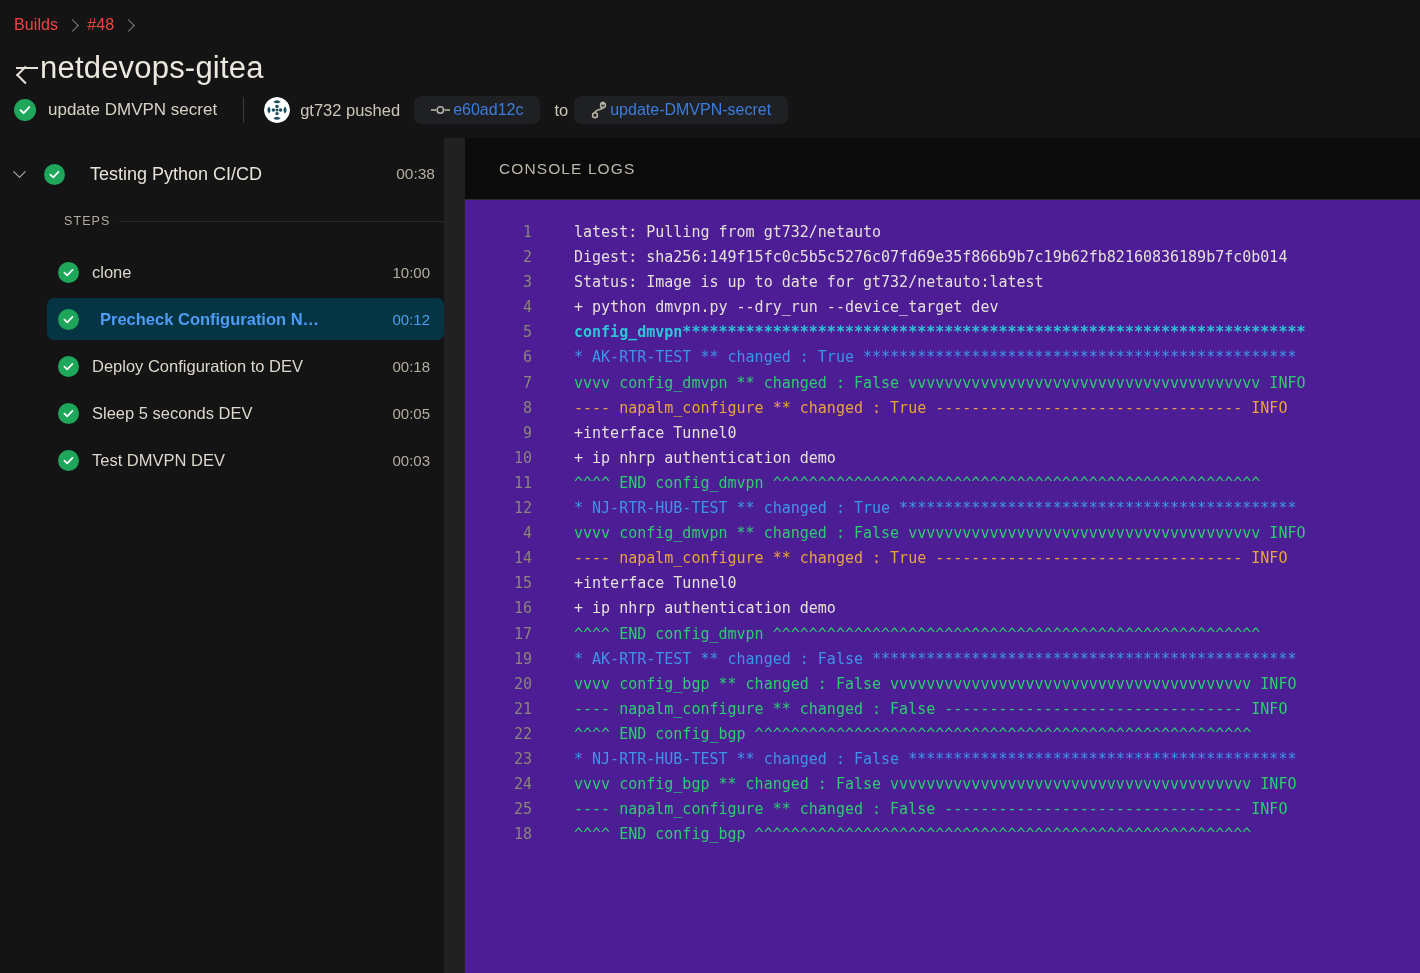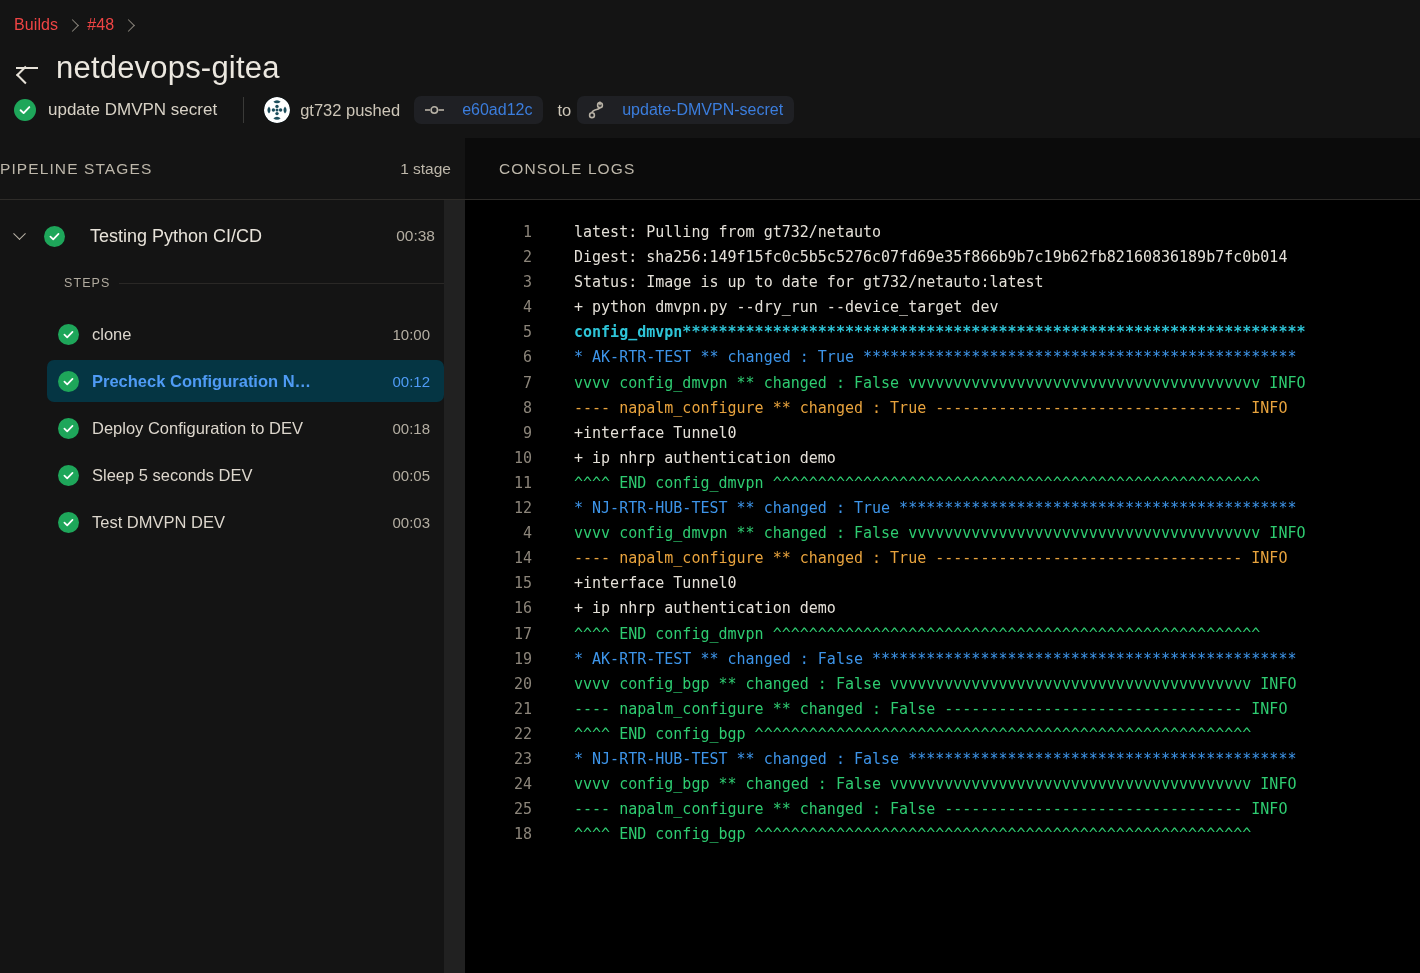--- a/index.html
+++ b/index.html
@@ -22,21 +22,21 @@
     font-size: 16px; color: #c9c2b4; letter-spacing: .1px;
   }
   .breadcrumb .crumb { color: #ef4444; }
   .breadcrumb .sep {
     color: #7e7a72; font-size: 15px; line-height: 1;
     display: inline-flex; align-items: center;
   }
   .chev-r { width: 9px; height: 9px; border-right: 1.7px solid #8a857c; border-top: 1.7px solid #8a857c; transform: rotate(45deg); display: inline-block; }
 
   .titlerow {
-    display: flex; align-items: center; gap: 16px;
+    display: flex; align-items: center; gap: 0;
     padding: 10px 14px 6px 14px;
   }
   .backarrow {
     width: 26px; height: 26px; position: relative; flex: 0 0 auto; cursor: pointer;
   }
   .backarrow::before {
     content: ""; position: absolute; left: 2px; top: 12px;
     width: 22px; height: 2px; background: #e6e1d8;
   }
   .backarrow::after {
@@ -66,23 +66,23 @@
 
   .avatar {
     width: 26px; height: 26px; border-radius: 50%;
     background: #0f2b33; flex: 0 0 auto;
     display: inline-flex; align-items: center; justify-content: center;
     overflow: hidden;
   }
   .pusher { margin-left: 10px; color: #cdc6b8; }
 
   .pill {
-    display: inline-flex; align-items: center; gap: 18px;
+    display: inline-flex; align-items: center; gap: 3px;
     background: #1f2024; border-radius: 7px;
-    padding: 5px 11px; margin-left: 14px;
+    padding: 5px 17px; margin-left: 14px;
     cursor: pointer;
   }
   .pill .lnk { color: #3b7ddd; font-size: 16px; }
   .to-word { margin: 0 0 0 14px; color: #cdc6b8; }
   .pill.branch { margin-left: 6px; }
 
   
   .body { flex: 1 1 auto; display: flex; min-height: 0; }
 
   
@@ -129,38 +129,38 @@
   .steps-label { font-size: 12.5px; letter-spacing: 1.1px; color: #b0aa9e; }
   .steps-rule { flex: 1 1 auto; height: 1px; background: #2a2826; }
 
   .steplist { padding: 8px 0 0 0; }
   .step-row {
     display: flex; align-items: center;
     height: 42px; margin: 5px 21px 5px 47px;
     padding: 0 14px 0 11px; border-radius: 7px;
     cursor: pointer;
   }
-  .step-row.active { background: #053543; }
+  .step-row.active { background: #053543; gap: 8px; }
   .step-dot { width: 21px; height: 21px; border-radius: 50%; background: #1ea65a;
     display: inline-flex; align-items: center; justify-content: center; flex: 0 0 auto; }
   .step-name { margin-left: 13px; font-size: 16.5px; color: #ddd7cd; flex: 1 1 auto;
     white-space: nowrap; overflow: hidden; text-overflow: ellipsis; }
   .step-time { font-size: 15px; color: #b4aea2; }
   .step-row.active .step-name { color: #4f9bf5; font-weight: bold; }
   .step-row.active .step-time { color: #4f9bf5; }
 
   .sb-scroll {
     position: absolute; right: 0; top: 0; bottom: 0; width: 21px;
     background: #212121;
   }
 
   
   .console {
     flex: 1 1 auto; min-width: 0;
-    background: #000000;
+    background: #4c1d95;
     display: flex; flex-direction: column;
   }
   .console .panel-head { border-bottom: 1px solid #2e2c29; padding-left: 34px; background: #0b0b0b; }
 
   .logwrap {
     flex: 1 1 auto; overflow: hidden;
     padding: 20px 0 0 0;
     font-family: "DejaVu Sans Mono", "Liberation Mono", monospace;
     font-size: 15px; line-height: 25.1px;
   }
@@ -247,24 +247,20 @@
           <path d="M9.8 2.6 L12 1.2 L12 4.2" fill="none" stroke="#b8b2a6" stroke-width="1.6" stroke-linejoin="round"></path>
         </svg>
         <span class="lnk">update-DMVPN-secret</span>
       </span>
     </div>
   </div>
 
   <div class="body">
 
     <div class="sidebar">
-      <div class="panel-head">
-        <span class="ptitle">PIPELINE STAGES</span>
-        <span class="pcount">1 stage</span>
-      </div>
 
       <div class="stages">
 
         <div class="stage-row">
           <span class="caret">
               <i class="chev-d"></i>
             </span>
           <span class="dot">
             <svg width="13" height="13" viewBox="0 0 13 13">
                 <path d="M2.4 6.7 L5.2 9.4 L10.5 3.8" fill="none" stroke="#ffffff" stroke-width="1.7" stroke-linecap="round" stroke-linejoin="round"></path>

